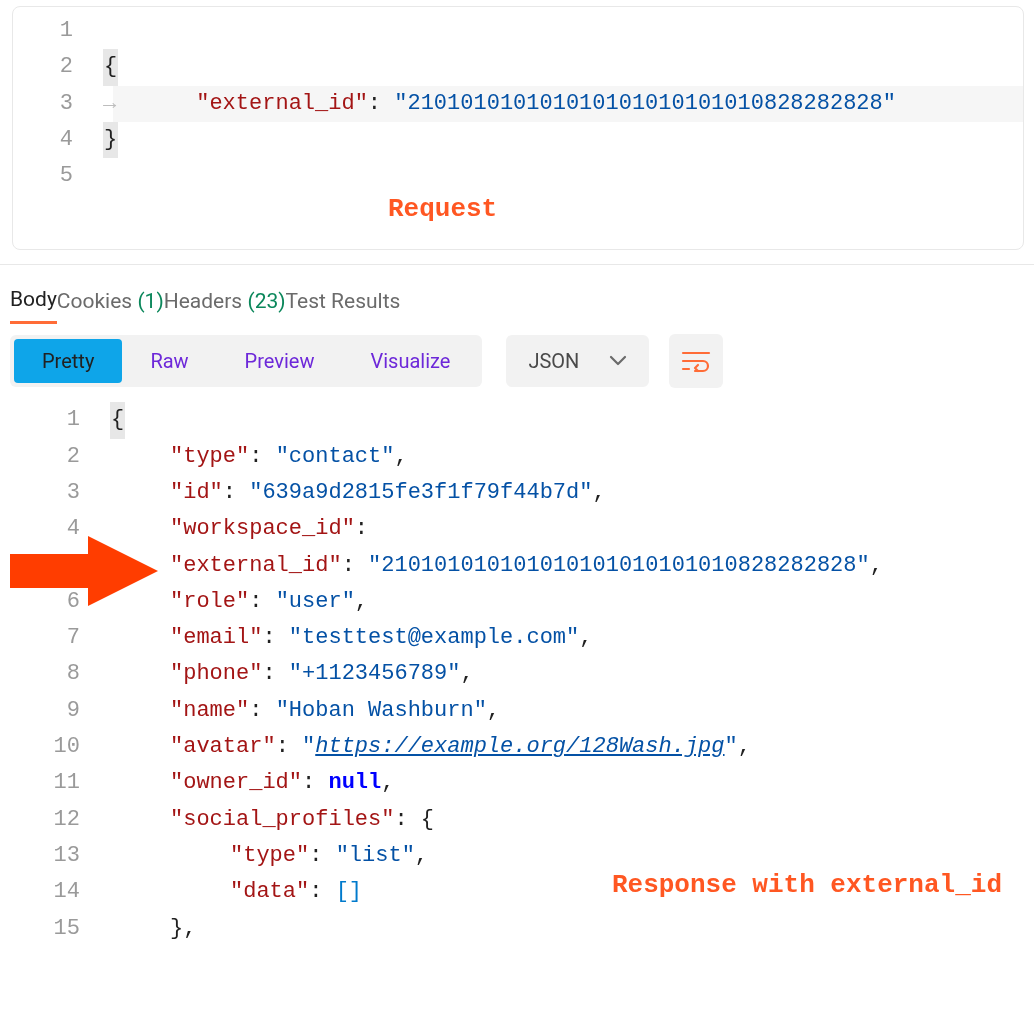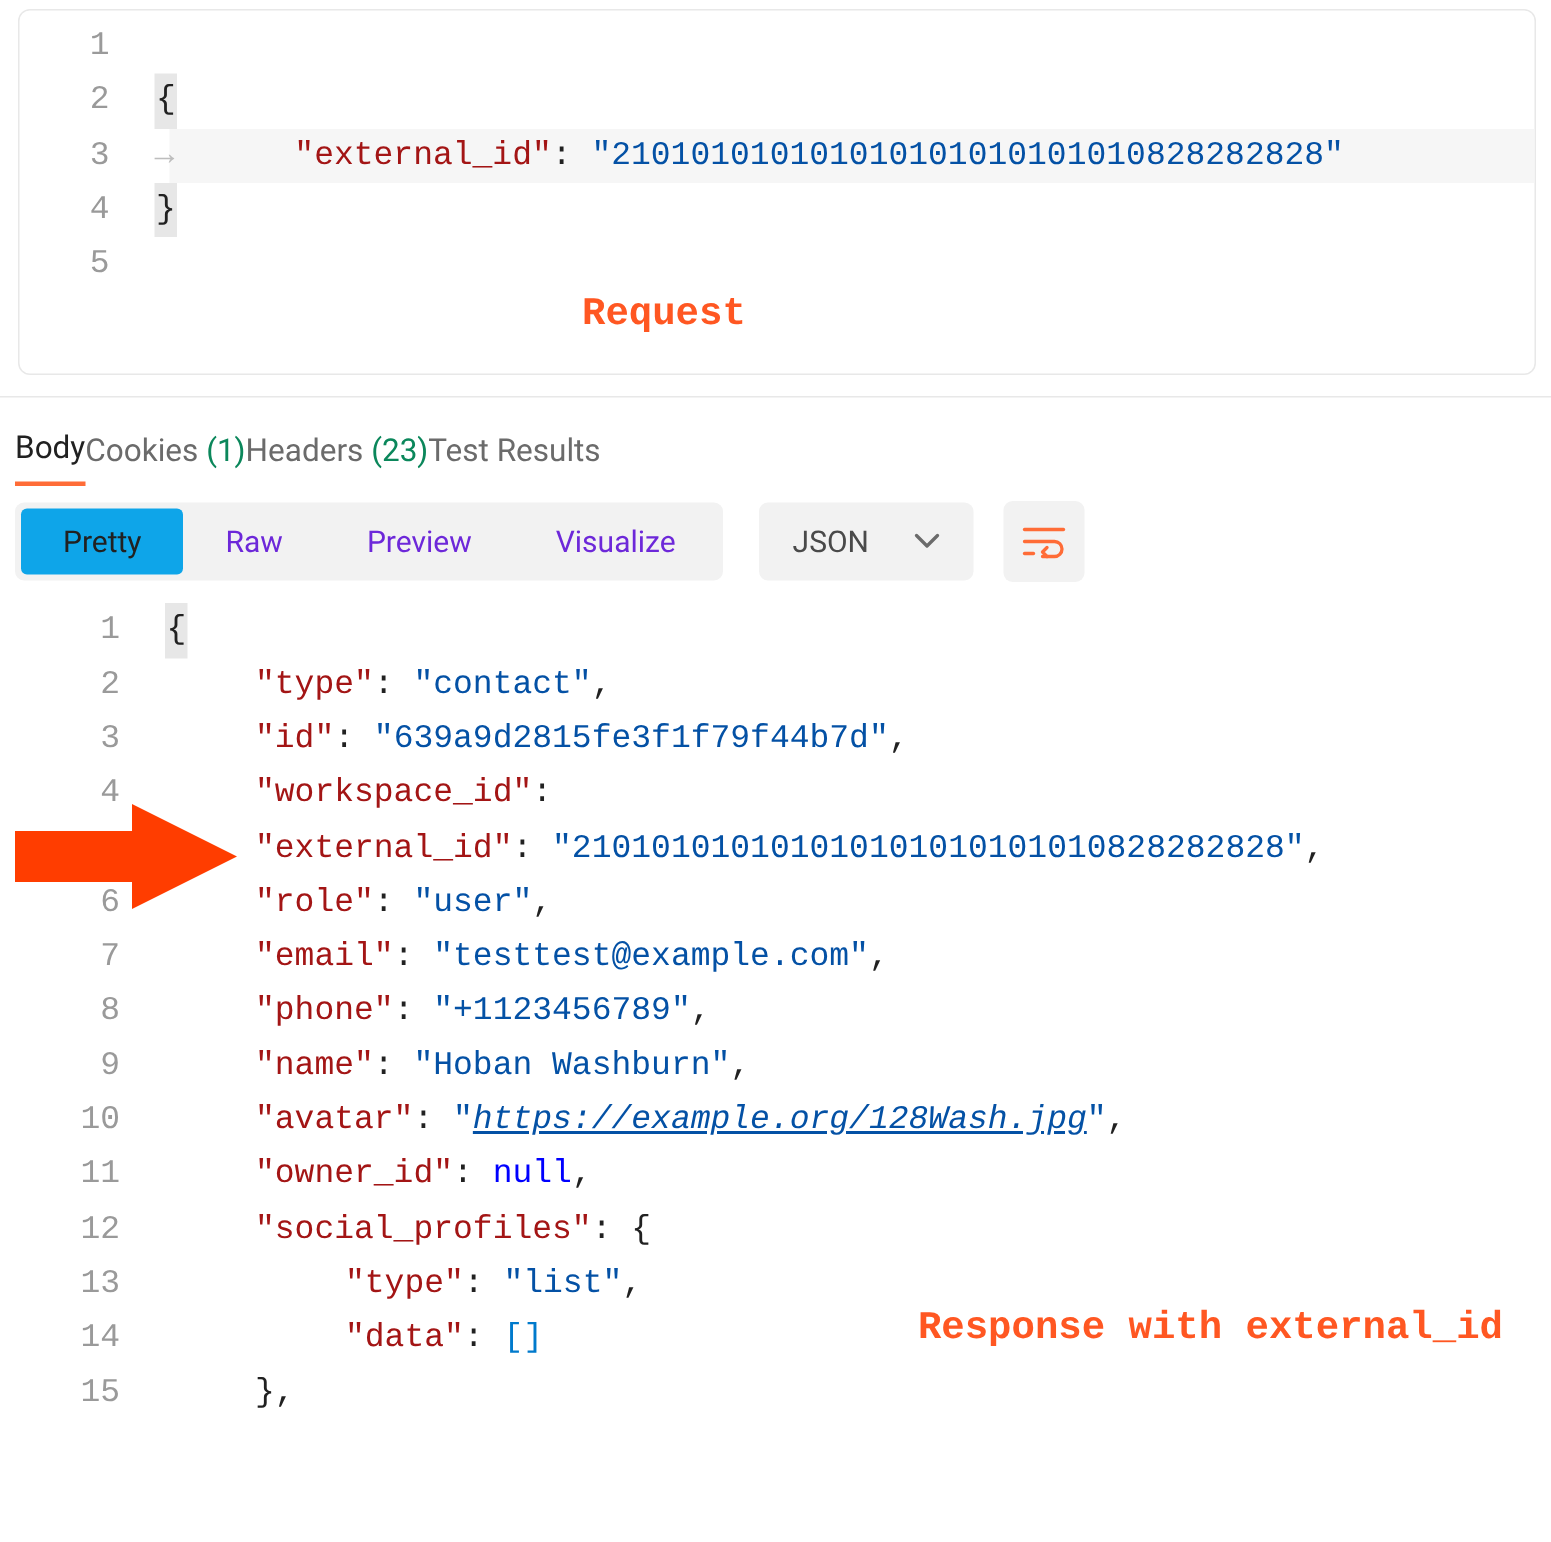--- a/index.html
+++ b/index.html
@@ -55,21 +55,21 @@
     z-index: 0;
   }
   .brace-highlight {
     display: inline-block;
     background: #e7e7e7;
     padding: 0 1px;
   }
   .tok-key { color: #a31515;}
   .tok-string { color: #0451a5;}
   .tok-punc { color: #212121;}
-  .tok-null { color: #0000ff; font-weight: 400;}
+  .tok-null { color: #0000ff; font-weight: 700;}
   .tok-bracket { color: #007acc;}
   .tok-link { color: #0451a5; text-decoration: underline; font-style: italic;}
   .indent-arrow {
     color: #bdbdbd;
     display: inline-block;
     width: 14px;
   }
   .inner-indent {
     display: inline-block;
     width: 60px;

